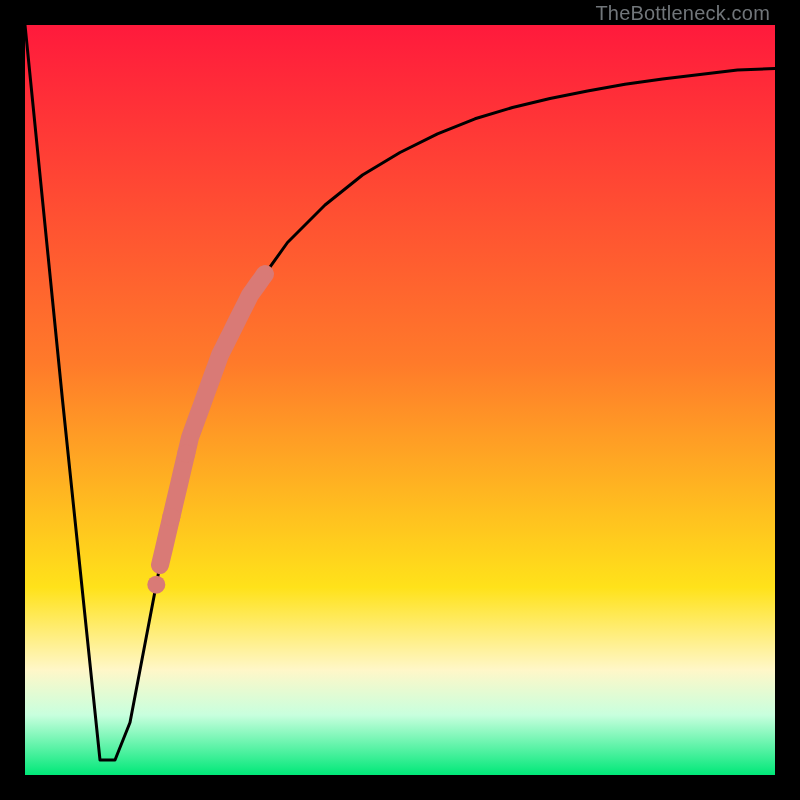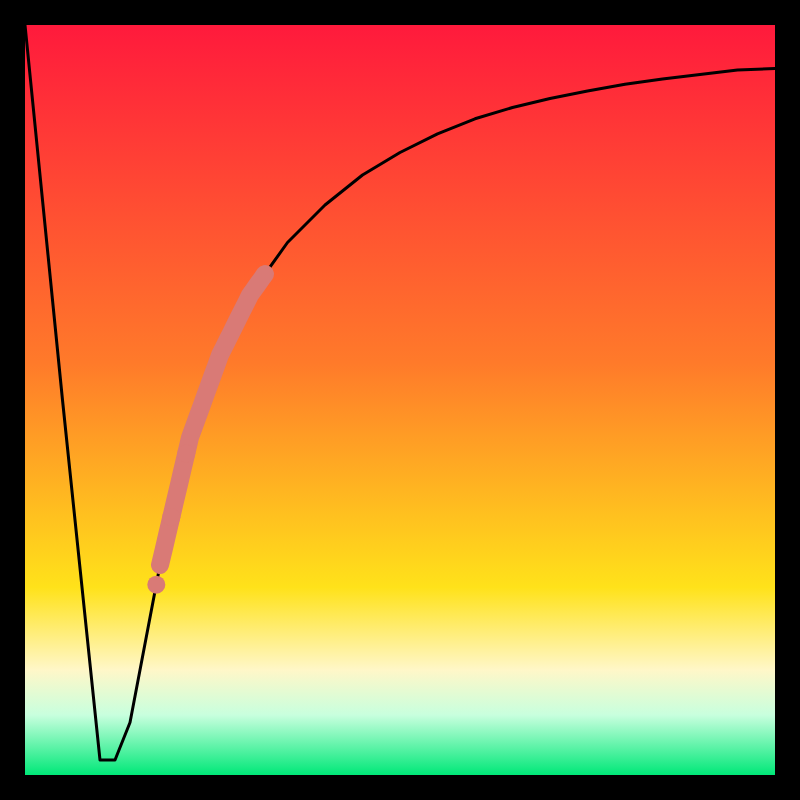--- a/index.html
+++ b/index.html
@@ -72,14 +72,15 @@
       <path fill="none" stroke-linecap="round" stroke-linejoin="round" d="M135.0 540.0 L138.8 524.1 L142.5 508.1 L146.3 492.2 L150.0 476.3 L153.8 460.3 L157.5 444.4 L161.3 428.4 L165.0 412.5 L168.8 402.2 L172.5 391.9 L176.3 381.6 L180.0 371.3 L183.8 360.9 L187.5 350.6 L191.3 340.3 L195.0 330.0 L198.8 322.5 L202.5 315.0 L206.3 307.5 L210.0 300.0 L213.7 292.5 L217.5 285.0 L221.3 277.5 L225.0 270.0 L228.8 264.8 L232.5 259.5 L236.3 254.3 L240.0 249.0" stroke="#d97a76" stroke-width="18.0"></path>
       <g>
           <circle cx="131.3" cy="559.7" r="9.0" fill="#d97a76"></circle>
           <circle cx="146.3" cy="492.2" r="9.0" fill="#d97a76"></circle>
           <circle cx="161.3" cy="428.4" r="9.0" fill="#d97a76"></circle>
         </g>
     </svg>
 
   </div>
 
+  <div class="watermark">TheBottleneck.com</div>
 
 </div>
 
 </body></html>

